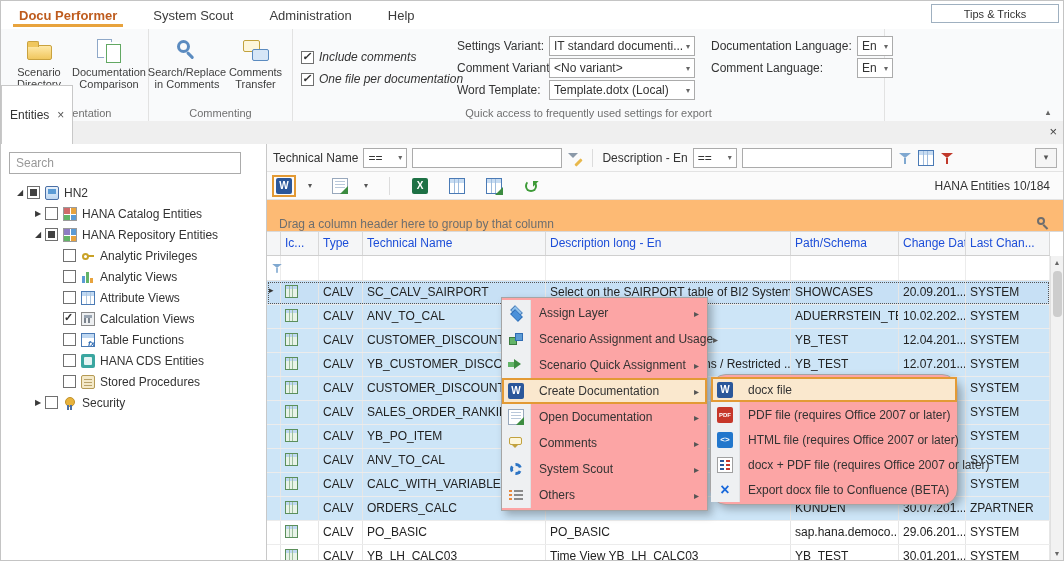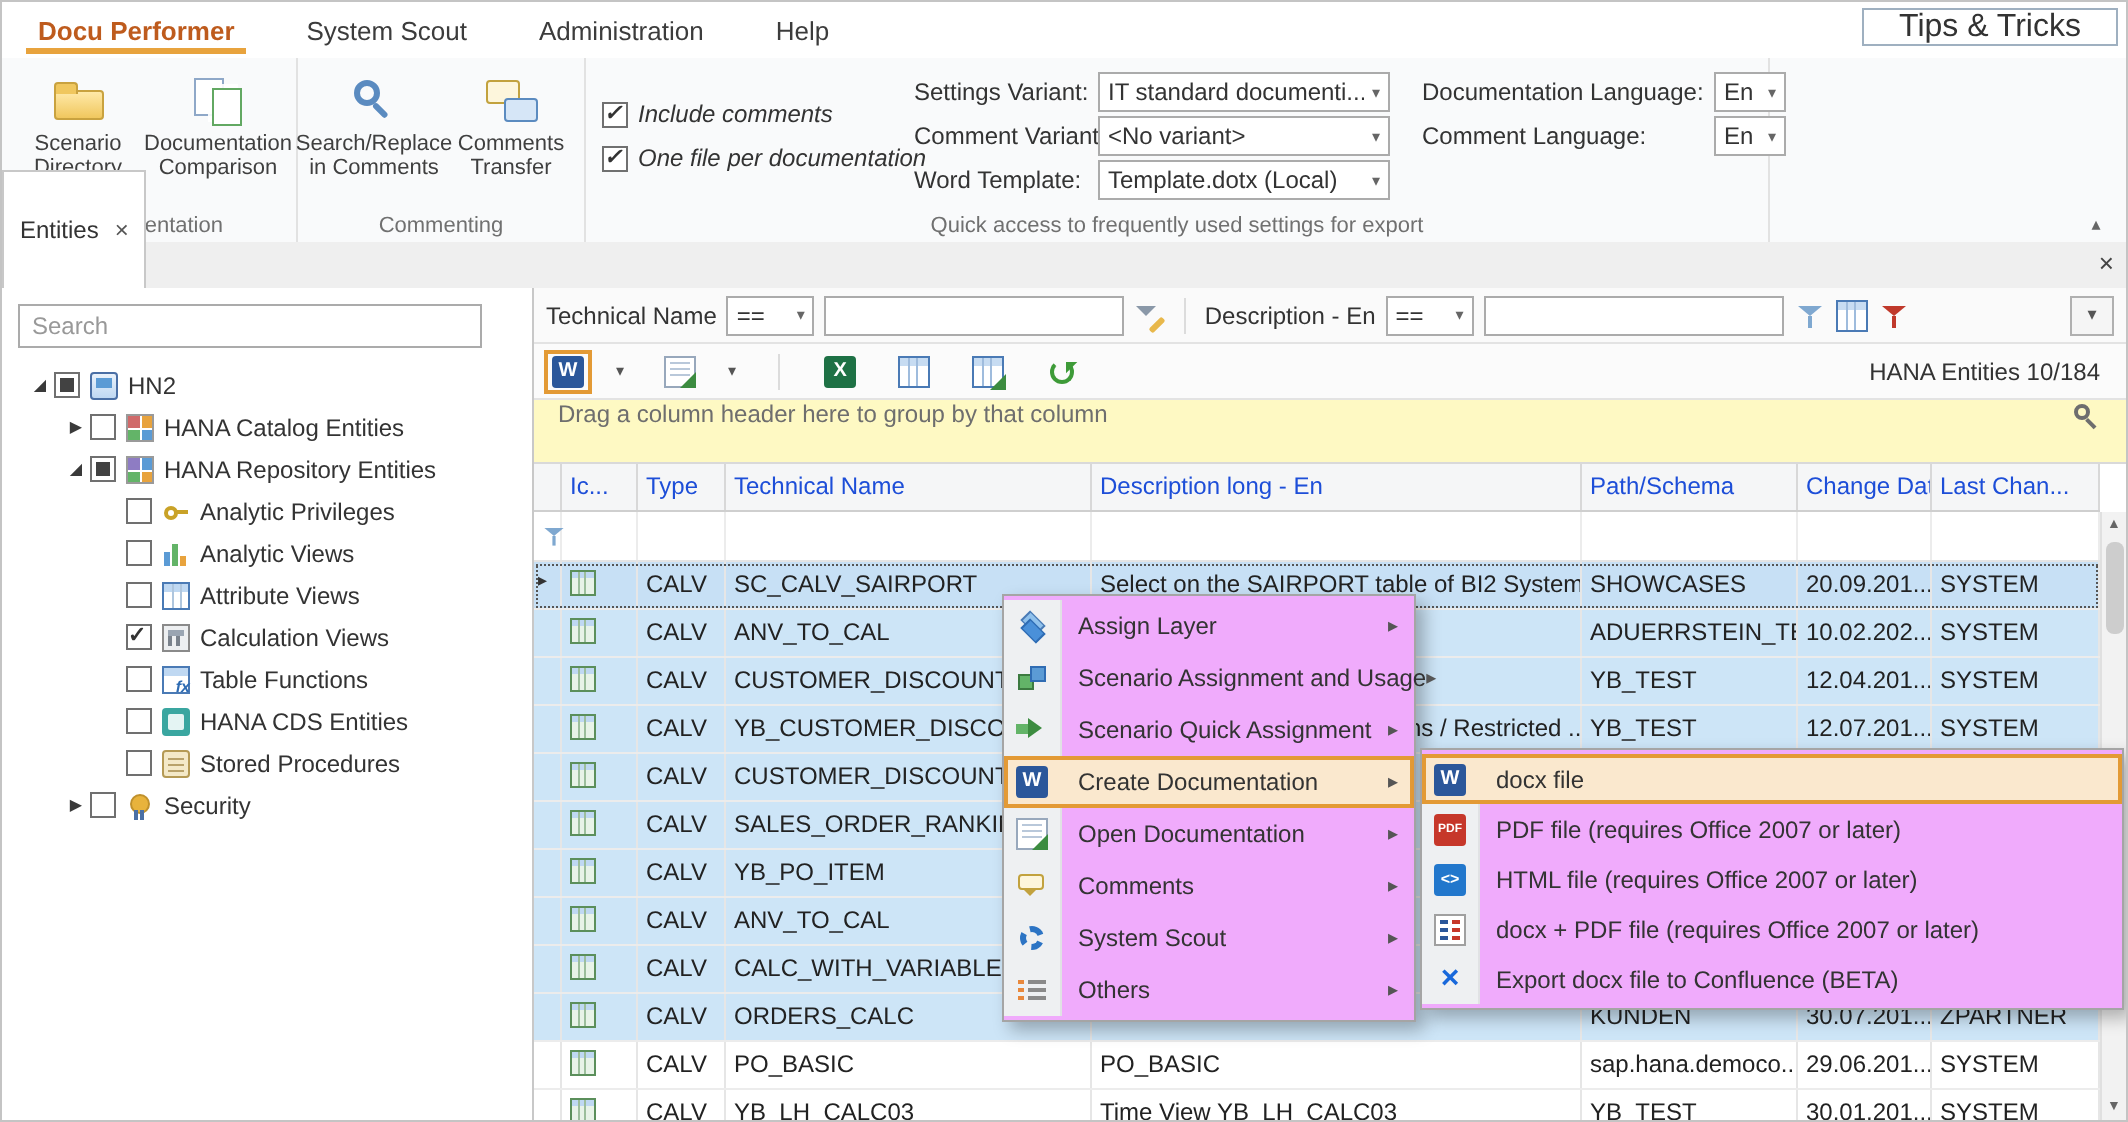--- a/index.html
+++ b/index.html
@@ -6,21 +6,21 @@
   .app{position:relative;width:1064px;height:561px;background:#FFF;overflow:hidden;
        font-family:"Liberation Sans",sans-serif;font-size:12px;color:#333;border:1px solid #C4C4C4;box-sizing:border-box;}
 
   
   .menubar{position:absolute;top:0;left:0;right:0;height:28px;background:#FFF;border-bottom:1px solid #ECECEC;display:flex;}
   .mb-items{display:flex;}
   .mitem{padding:0 18px;display:flex;align-items:center;font-size:13px;color:#3C3C3C;position:relative;cursor:default;}
   .mitem.active{color:#BE5B1D;font-weight:bold;}
   .mitem.active::after{content:"";position:absolute;left:12px;right:12px;bottom:2px;height:3px;background:#E8A33D;}
   .tips{position:absolute;top:3px;right:4px;width:128px;height:19px;border:1px solid #9FB0C0;background:#FFF;
-        font-size:16px;color:#333;font-family:inherit;display:flex;align-items:center;justify-content:center;}
+        font-size:11px;color:#333;font-family:inherit;display:flex;align-items:center;justify-content:center;}
 
   
   .ribbon{position:absolute;top:28px;left:0;right:0;height:92px;background:#F9FAFB;border-bottom:1px solid #D5D5D5;display:flex;}
   .rgroup{position:relative;border-right:1px solid #E2E2E2;box-sizing:border-box;}
   .g-doc{width:148px;} .g-com{width:144px;} .g-quick{width:592px;} .g-fill{flex:1;border-right:none;}
   .rbtns{display:flex;padding:4px 4px 0;gap:2px;}
   .rbtn{width:68px;height:64px;display:flex;flex-direction:column;align-items:center;text-align:center;gap:2px;padding-top:3px;box-sizing:border-box;cursor:default;}
   .rbl{font-size:11px;line-height:12px;color:#3F3F3F;}
   .glabel{position:absolute;bottom:2px;left:0;right:0;text-align:center;font-size:11px;color:#707070;white-space:nowrap;overflow:hidden;}
   .ribbon-collapse{position:absolute;right:6px;bottom:2px;width:18px;height:14px;font-size:9px;color:#666;text-align:center;line-height:14px;}
@@ -75,21 +75,21 @@
   
   .gridtoolbar{height:27px;flex:none;background:#FBFBFB;border-bottom:1px solid #E3E3E3;display:flex;align-items:center;padding:0 5px;gap:13px;}
   .tbtn{width:24px;height:22px;display:flex;align-items:center;justify-content:center;border:1px solid transparent;box-sizing:border-box;}
   .tbtn.hl{border:2px solid #E39A35;}
   .tcaret{font-size:8px;color:#555;margin:0 3px 0 -1px;}
   .tcaret::after{content:"▾";}
   .tdiv{width:1px;height:18px;background:#DCDCDC;margin:0 5px;}
   .tstatus{margin-left:auto;font-size:12px;color:#333;padding-right:8px;}
 
   
-  .grouppanel{height:31px;flex:none;background:#fef9c3;border-bottom:1px solid #D9D9D9;display:flex;align-items:flex-start;padding:0 12px;color:#6E6E6E;font-size:12px;}
+  .grouppanel{height:31px;flex:none;background:#fdba74;border-bottom:1px solid #D9D9D9;display:flex;align-items:flex-end;padding:0 12px;color:#6E6E6E;font-size:12px;}
   .grouppanel .ic{margin-left:auto;}
 
   
   .grid{position:relative;flex:1;overflow:hidden;background:#FFF;}
   .grid-inner{margin-right:13px;}
   .grid-header{display:flex;height:23px;background:#F5F6F7;border-bottom:1px solid #CFCFCF;}
   .hcell{border-right:1px solid #D8D8D8;padding:4px 4px 0;font-size:12px;color:#1d4ed8;overflow:hidden;white-space:nowrap;box-sizing:border-box;flex:none;}
   .grid-filterrow{display:flex;height:24px;border-bottom:1px solid #E4E4E4;background:#FFF;}
   .fcell{border-right:1px solid #ECECEC;box-sizing:border-box;display:flex;align-items:center;padding:0 3px;flex:none;}
   .grow{display:flex;height:23px;border-bottom:1px solid #ECECEC;background:#FFF;}
@@ -100,29 +100,29 @@
   .c0{width:38px;} .c1{width:44px;} .c2{width:183px;} .c3{width:245px;} .c4{width:108px;} .c5{width:67px;}
   .c6{flex:1 !important;width:auto;}
   .desc-offset{padding-left:158px;}
   .vscroll{position:absolute;right:0;top:24px;bottom:0;width:13px;background:#F2F2F2;border-left:1px solid #E0E0E0;display:flex;flex-direction:column;align-items:center;box-sizing:border-box;}
   .sarr{font-size:7px;color:#666;height:13px;line-height:13px;}
   .sarr.up::after{content:"▲";} .sarr.down::after{content:"▼";}
   .sarr.down{margin-top:auto;}
   .sthumb{width:9px;height:46px;background:#CDCDCD;border-radius:4px;margin-top:2px;}
 
   
-  .ctx{position:absolute;left:500px;top:296px;width:207px;background:#f0abfc;border:1px solid #A5A5A5;
+  .ctx{position:absolute;left:500px;top:296px;width:207px;background:#fca5a5;border:1px solid #A5A5A5;
        box-shadow:4px 4px 8px rgba(0,0,0,.28);z-index:20;padding:2px 0;box-sizing:border-box;}
   .cmi{display:flex;align-items:center;height:26px;position:relative;cursor:default;}
   .cmic{width:28px;align-self:stretch;background:#EEF0F2;border-right:1px solid #E0E2E4;display:flex;align-items:center;justify-content:center;flex:none;}
   .cml{padding-left:8px;font-size:12px;color:#333;white-space:nowrap;}
   .cma{margin-left:auto;padding-right:8px;color:#555;font-size:10px;}
   .cmi.hl{box-shadow:inset 0 0 0 2px #E39A35;background:#FAE8CE;}
   .cmi.hl .cmic{background:transparent;border-right-color:transparent;}
-  .sub{left:709px;top:373px;width:352px;}
+  .sub{left:709px;top:373px;width:248px;border-radius:16px;}
   .sub .cmi{height:25px;}
 
   
   .ic{display:inline-block;width:16px;height:16px;position:relative;flex:none;vertical-align:middle;box-sizing:border-box;}
   .i-docx-icon{background:#2B579A;border-radius:2px;}
   .i-docx-icon::after{content:"W";position:absolute;inset:0;color:#FFF;font-weight:bold;font-size:10px;line-height:16px;text-align:center;}
   .i-pdf-icon{background:#C6372A;border-radius:2px;}
   .i-pdf-icon::after{content:"PDF";position:absolute;inset:0;color:#FFF;font-weight:bold;font-size:6px;line-height:16px;text-align:center;}
   .i-html-icon{background:#2277CC;border-radius:2px;}
   .i-html-icon::after{content:"<>";position:absolute;inset:0;color:#FFF;font-weight:bold;font-size:8px;line-height:16px;text-align:center;}

